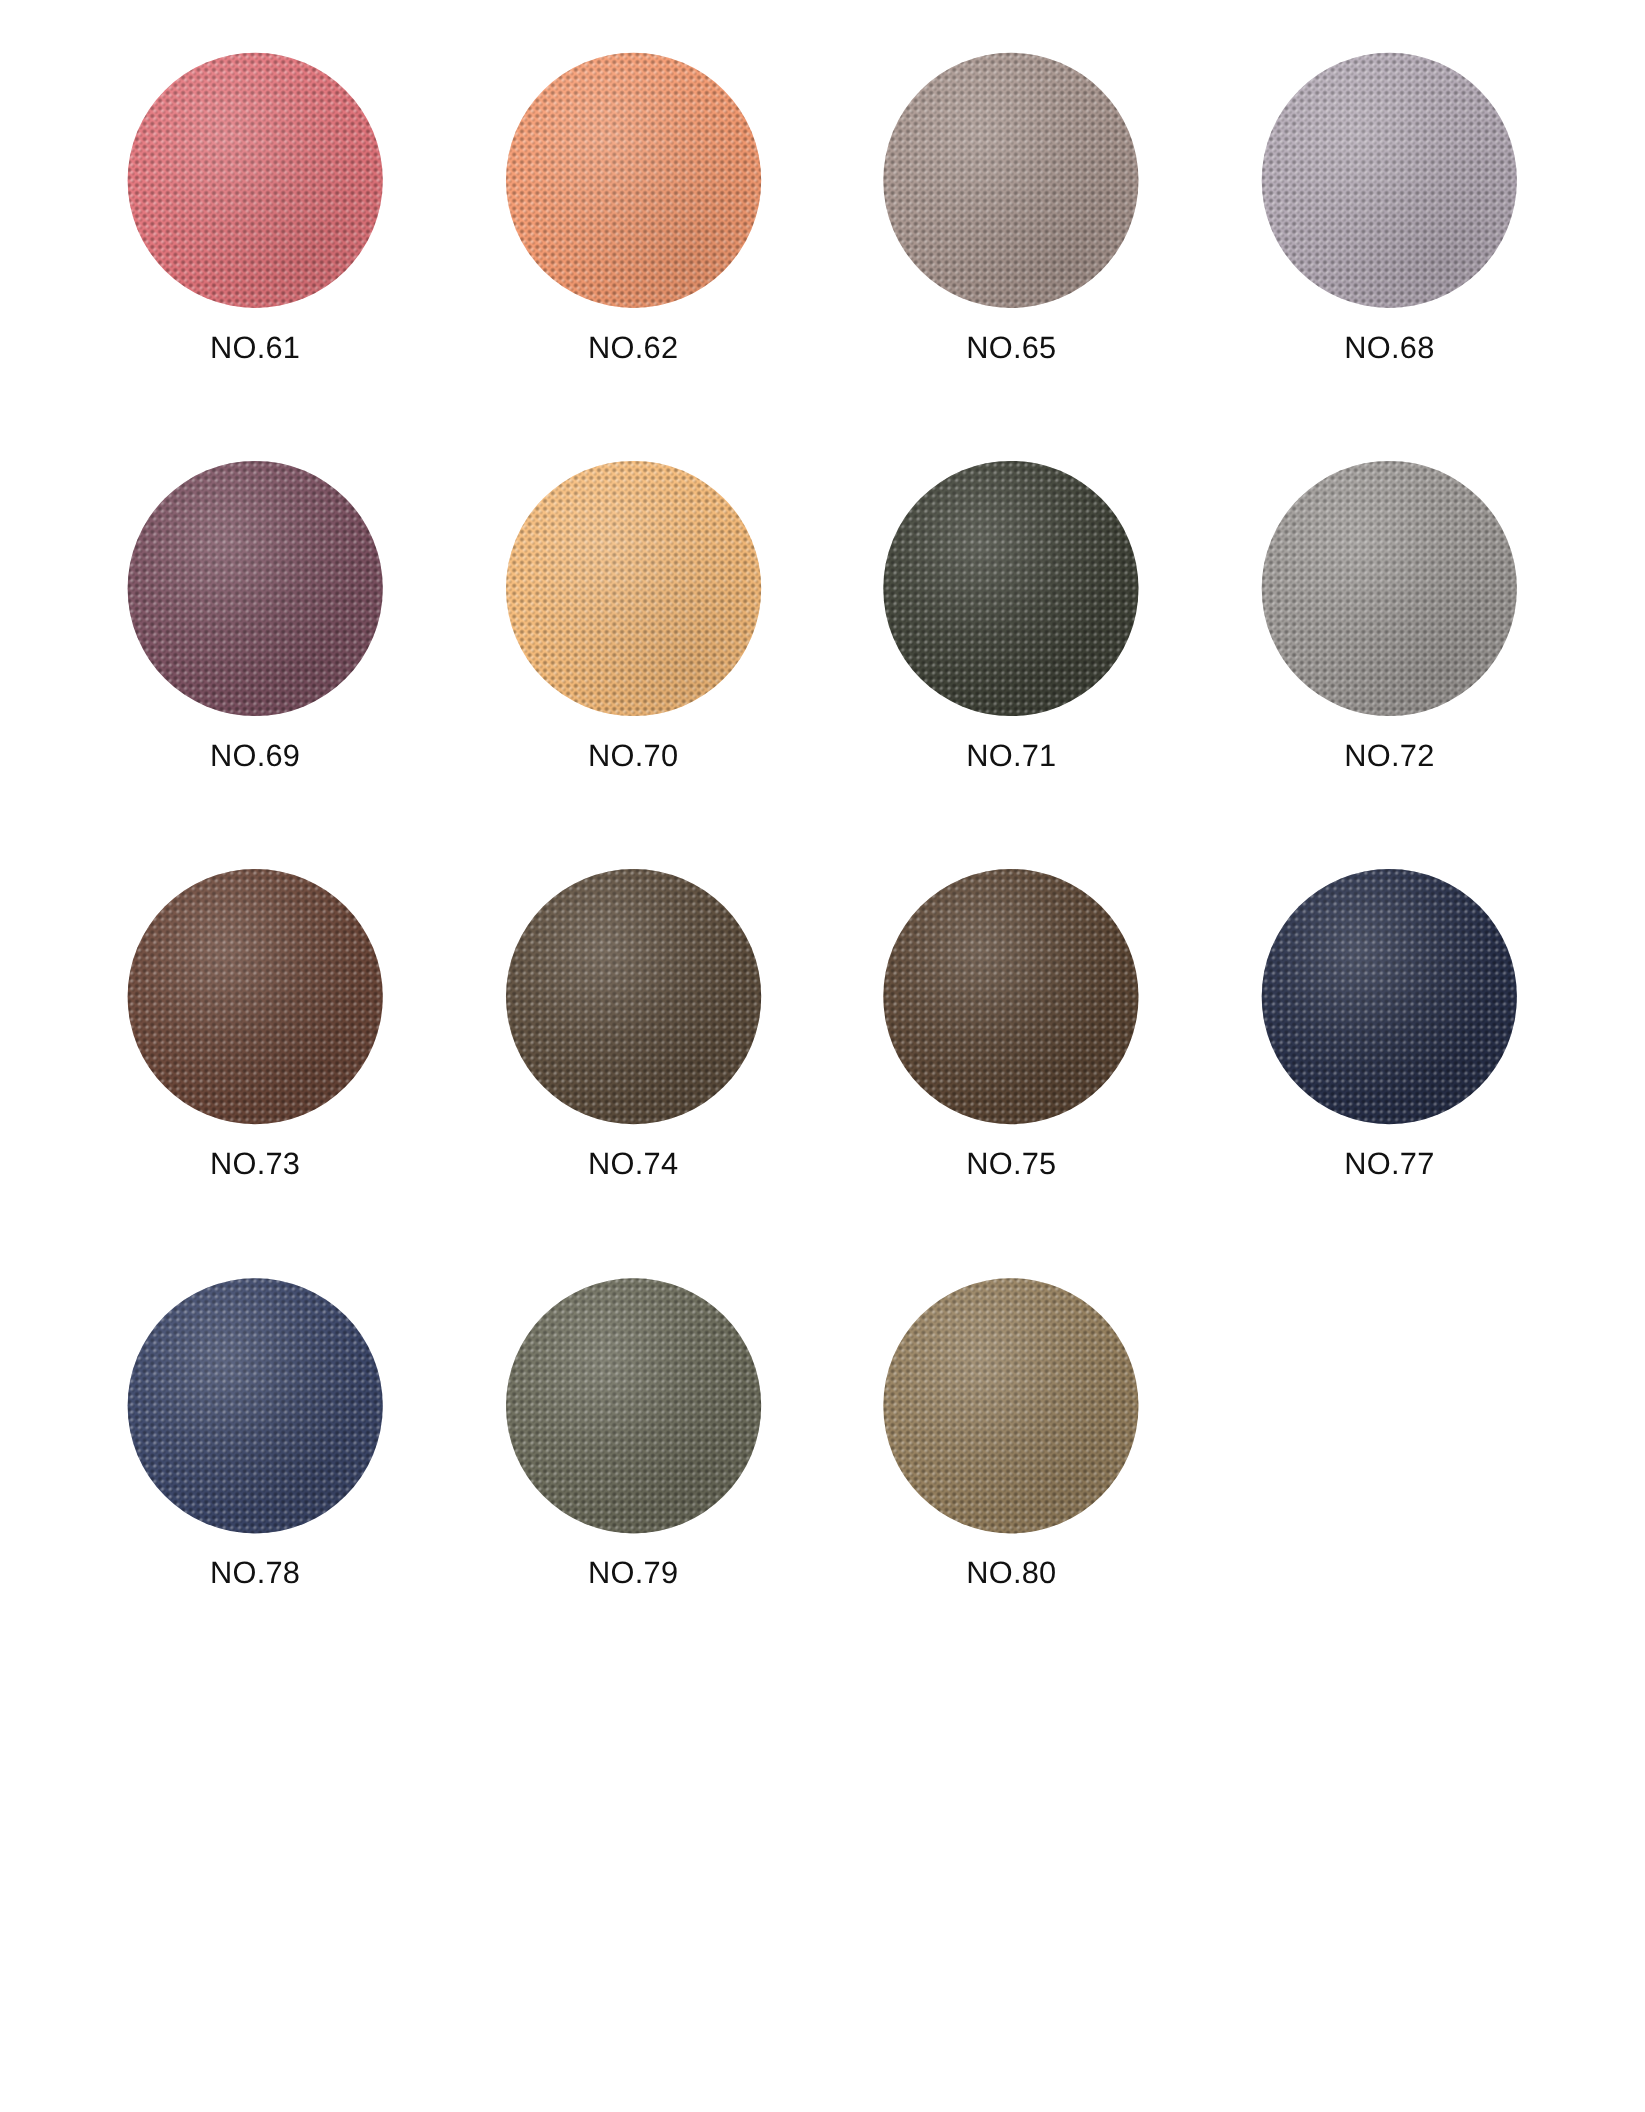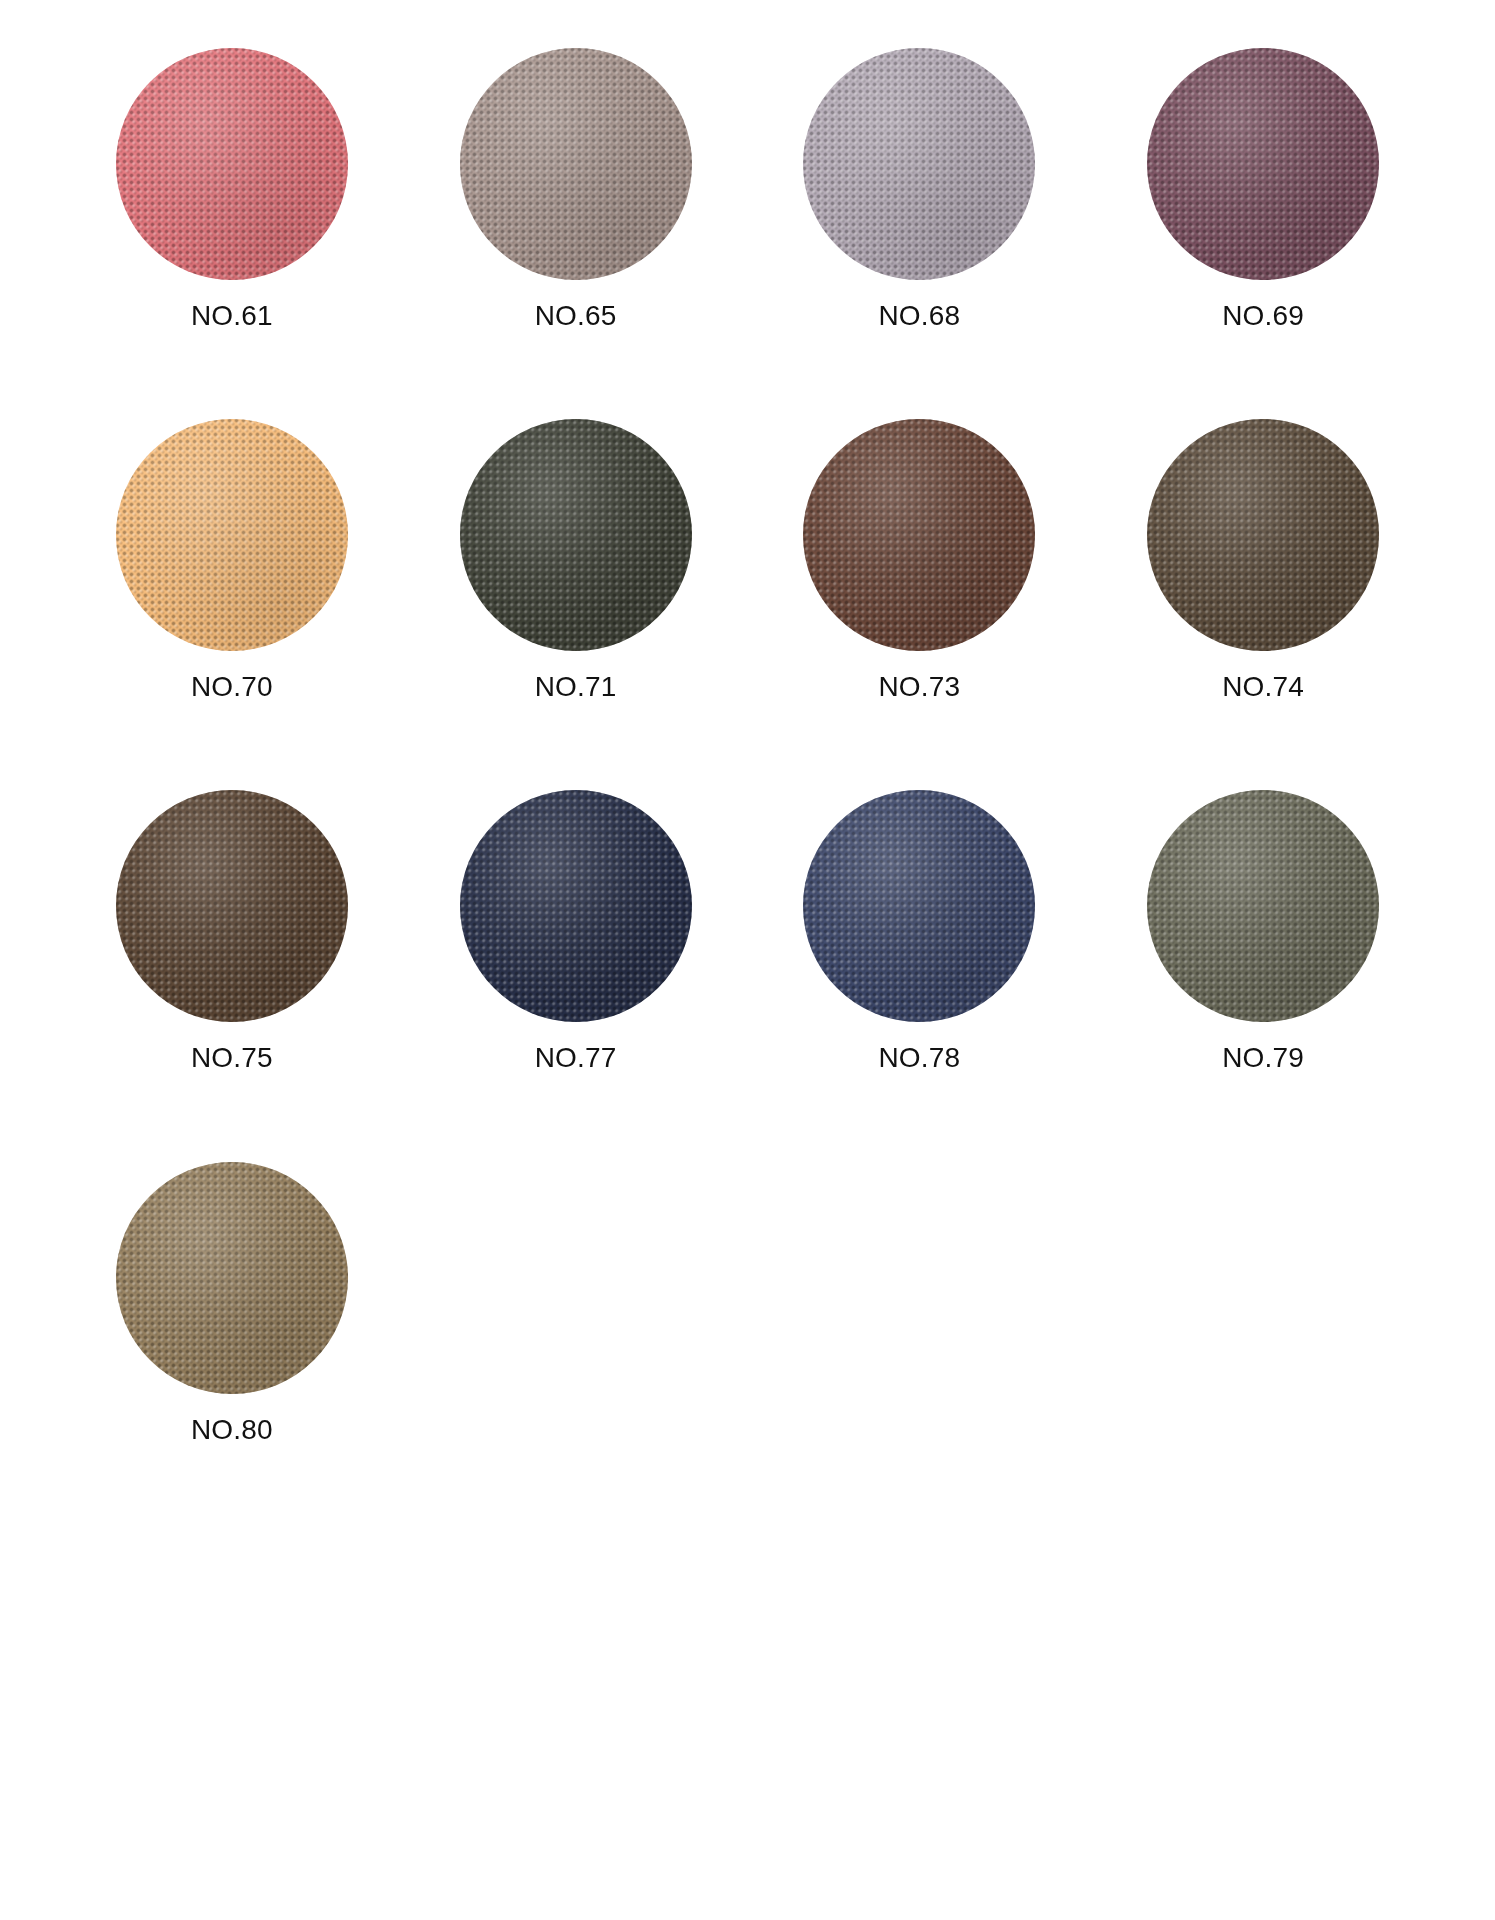--- a/index.html
+++ b/index.html
@@ -105,20 +105,26 @@
 <div id="swatch-page" style="background-color: rgb(255, 255, 255);">
   <div class="swatch-grid">
       <div class="swatch-cell">
         <div class="swatch-disc-wrap">
           <div class="swatch-disc" data-color="#E4757C" style="background-color: rgb(228, 117, 124);"></div>
         </div>
         <div class="swatch-label">NO.61</div>
       </div>
       <div class="swatch-cell">
         <div class="swatch-disc-wrap">
+          <div class="swatch-disc" data-color="#F79C72" style="background-color: rgb(247, 156, 114);"></div>
+        </div>
+        <div class="swatch-label">NO.62</div>
+      </div>
+      <div class="swatch-cell">
+        <div class="swatch-disc-wrap">
           <div class="swatch-disc" data-color="#A9968F" style="background-color: rgb(169, 150, 143);"></div>
         </div>
         <div class="swatch-label">NO.65</div>
       </div>
       <div class="swatch-cell">
         <div class="swatch-disc-wrap">
           <div class="swatch-disc" data-color="#B4AAB6" style="background-color: rgb(180, 170, 182);"></div>
         </div>
         <div class="swatch-label">NO.68</div>
       </div>
@@ -132,20 +138,26 @@
         <div class="swatch-disc-wrap">
           <div class="swatch-disc" data-color="#F8BD7B" style="background-color: rgb(248, 189, 123);"></div>
         </div>
         <div class="swatch-label">NO.70</div>
       </div>
       <div class="swatch-cell">
         <div class="swatch-disc-wrap">
           <div class="swatch-disc" data-color="#414439" style="background-color: rgb(65, 68, 57);"></div>
         </div>
         <div class="swatch-label">NO.71</div>
+      </div>
+      <div class="swatch-cell">
+        <div class="swatch-disc-wrap">
+          <div class="swatch-disc" data-color="#9E9A97" style="background-color: rgb(158, 154, 151);"></div>
+        </div>
+        <div class="swatch-label">NO.72</div>
       </div>
       <div class="swatch-cell">
         <div class="swatch-disc-wrap">
           <div class="swatch-disc" data-color="#6C4739" style="background-color: rgb(108, 71, 57);"></div>
         </div>
         <div class="swatch-label">NO.73</div>
       </div>
       <div class="swatch-cell">
         <div class="swatch-disc-wrap">
           <div class="swatch-disc" data-color="#5E4E3D" style="background-color: rgb(94, 78, 61);"></div>

